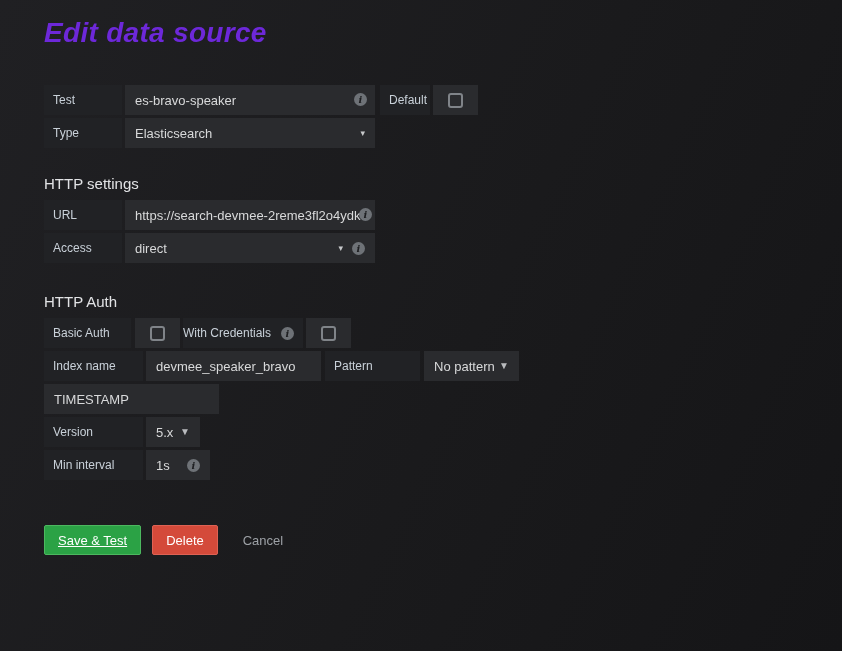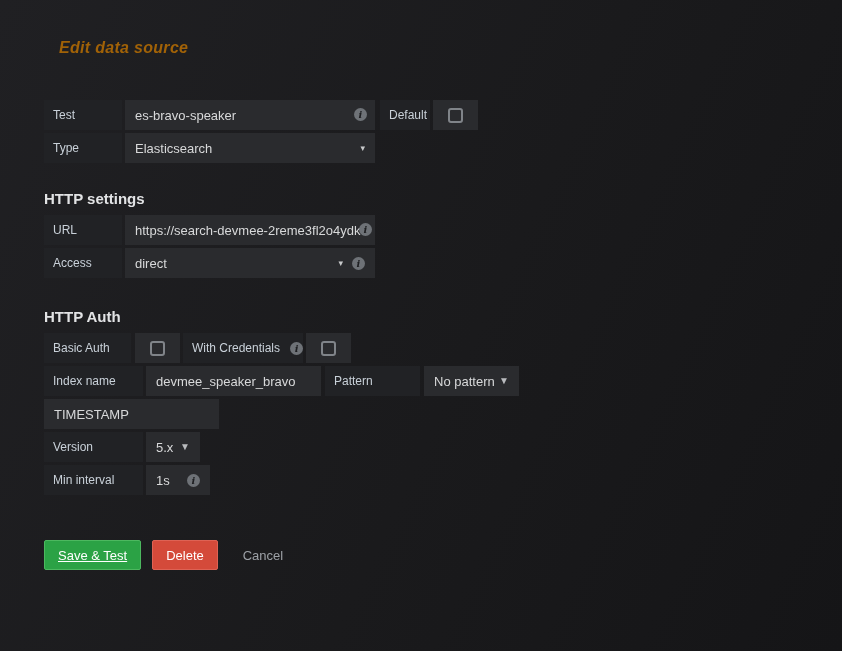--- a/index.html
+++ b/index.html
@@ -7,33 +7,33 @@
   body {
     width: 842px; height: 651px;
     background: linear-gradient(115deg, #202023 0%, #1a1a1c 55%, #151517 100%);
     font-family: "Liberation Sans", sans-serif;
     overflow: hidden;
     color: #d8d9da;
   }
   .container { padding: 20px 0 0 44px; }
 
   .page-title {
-    margin: 15px;
-    font-size: 16px;
+    margin: 0;
+    font-size: 28px;
     line-height: 26px;
     font-style: italic;
     font-weight: 600;
-    color: #a16207;
+    color: #6d28d9;
     letter-spacing: 0.3px;
   }
 
   .section-heading {
     font-size: 15px;
     line-height: 20px;
-    font-weight: 700;
+    font-weight: 400;
     color: #e2e3e5;
     margin: 26px 0 6px 0;
   }
   .section-heading.auth { margin-top: 29px; }
   .section-heading.es { margin-top: 55px; margin-bottom: 5px; }
 
   .form-row { display: flex; align-items: stretch; height: 30px; margin-bottom: 3px; }
 
   .gf-label {
     background: #212225;
@@ -109,21 +109,21 @@
     margin-right: 3px;
     cursor: pointer;
   }
   .checkbox-box {
     width: 15px; height: 15px;
     border: 2px solid #808489;
     border-radius: 3px;
     background: transparent;
   }
 
-  .label-with-icon { display: flex; align-items: center; }
+  .label-with-icon { display: flex; align-items: center; justify-content: flex-end; }
   .label-with-icon .info-icon { margin-left: 10px; }
   .field-text { overflow: hidden; white-space: nowrap; }
 
   .actions { display: flex; align-items: center; margin-top: 45px; }
   .btn {
     height: 30px;
     border-radius: 2px;
     font-family: "Liberation Sans", sans-serif;
     font-size: 13px;
     color: #ffffff;

